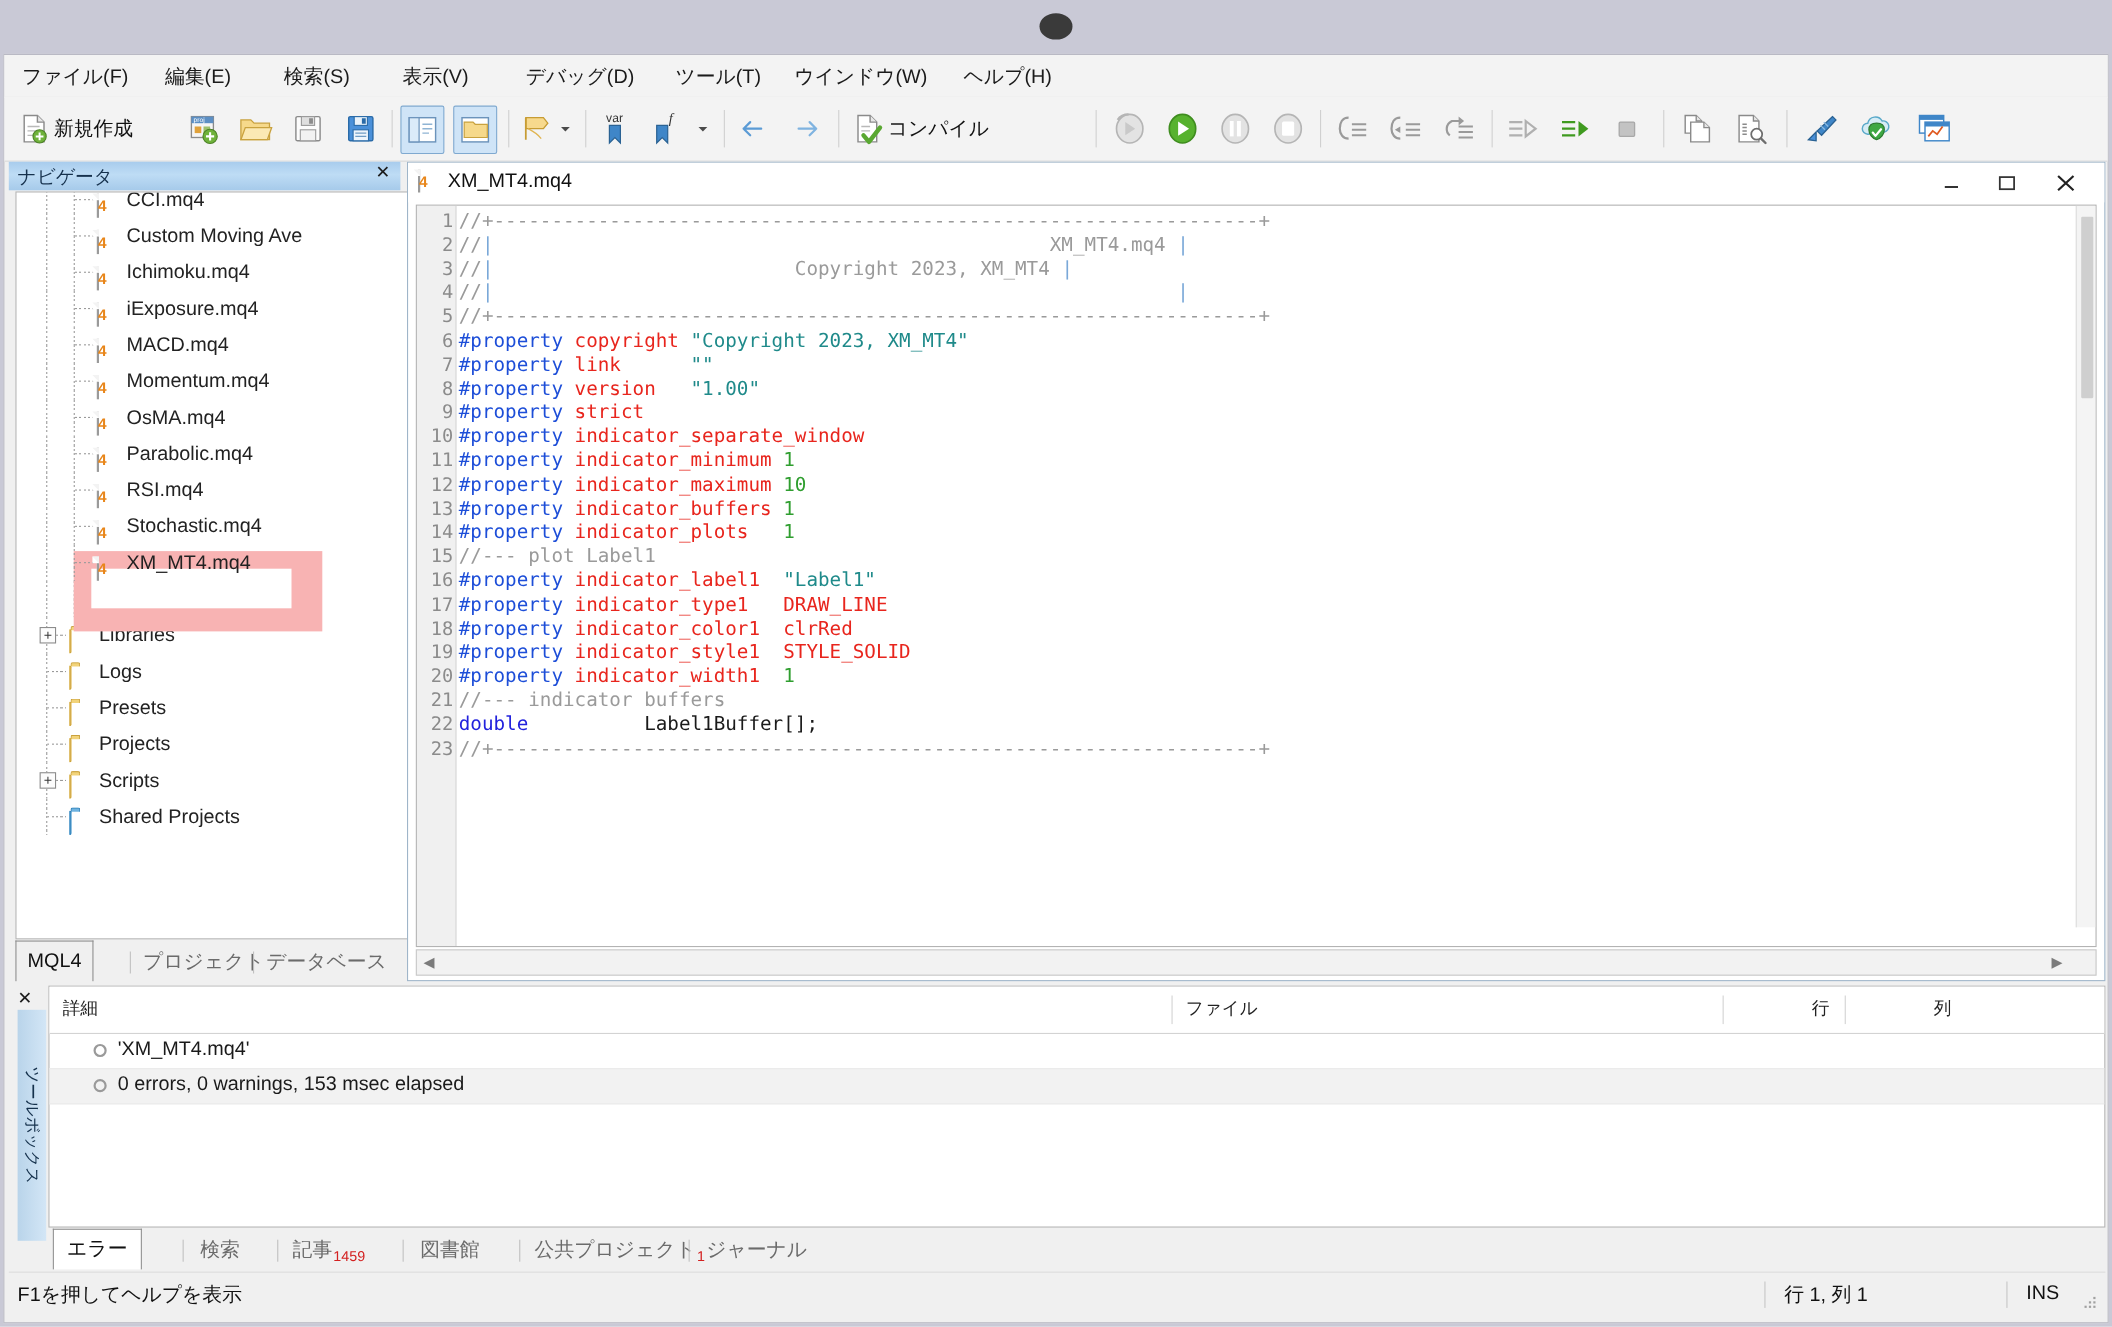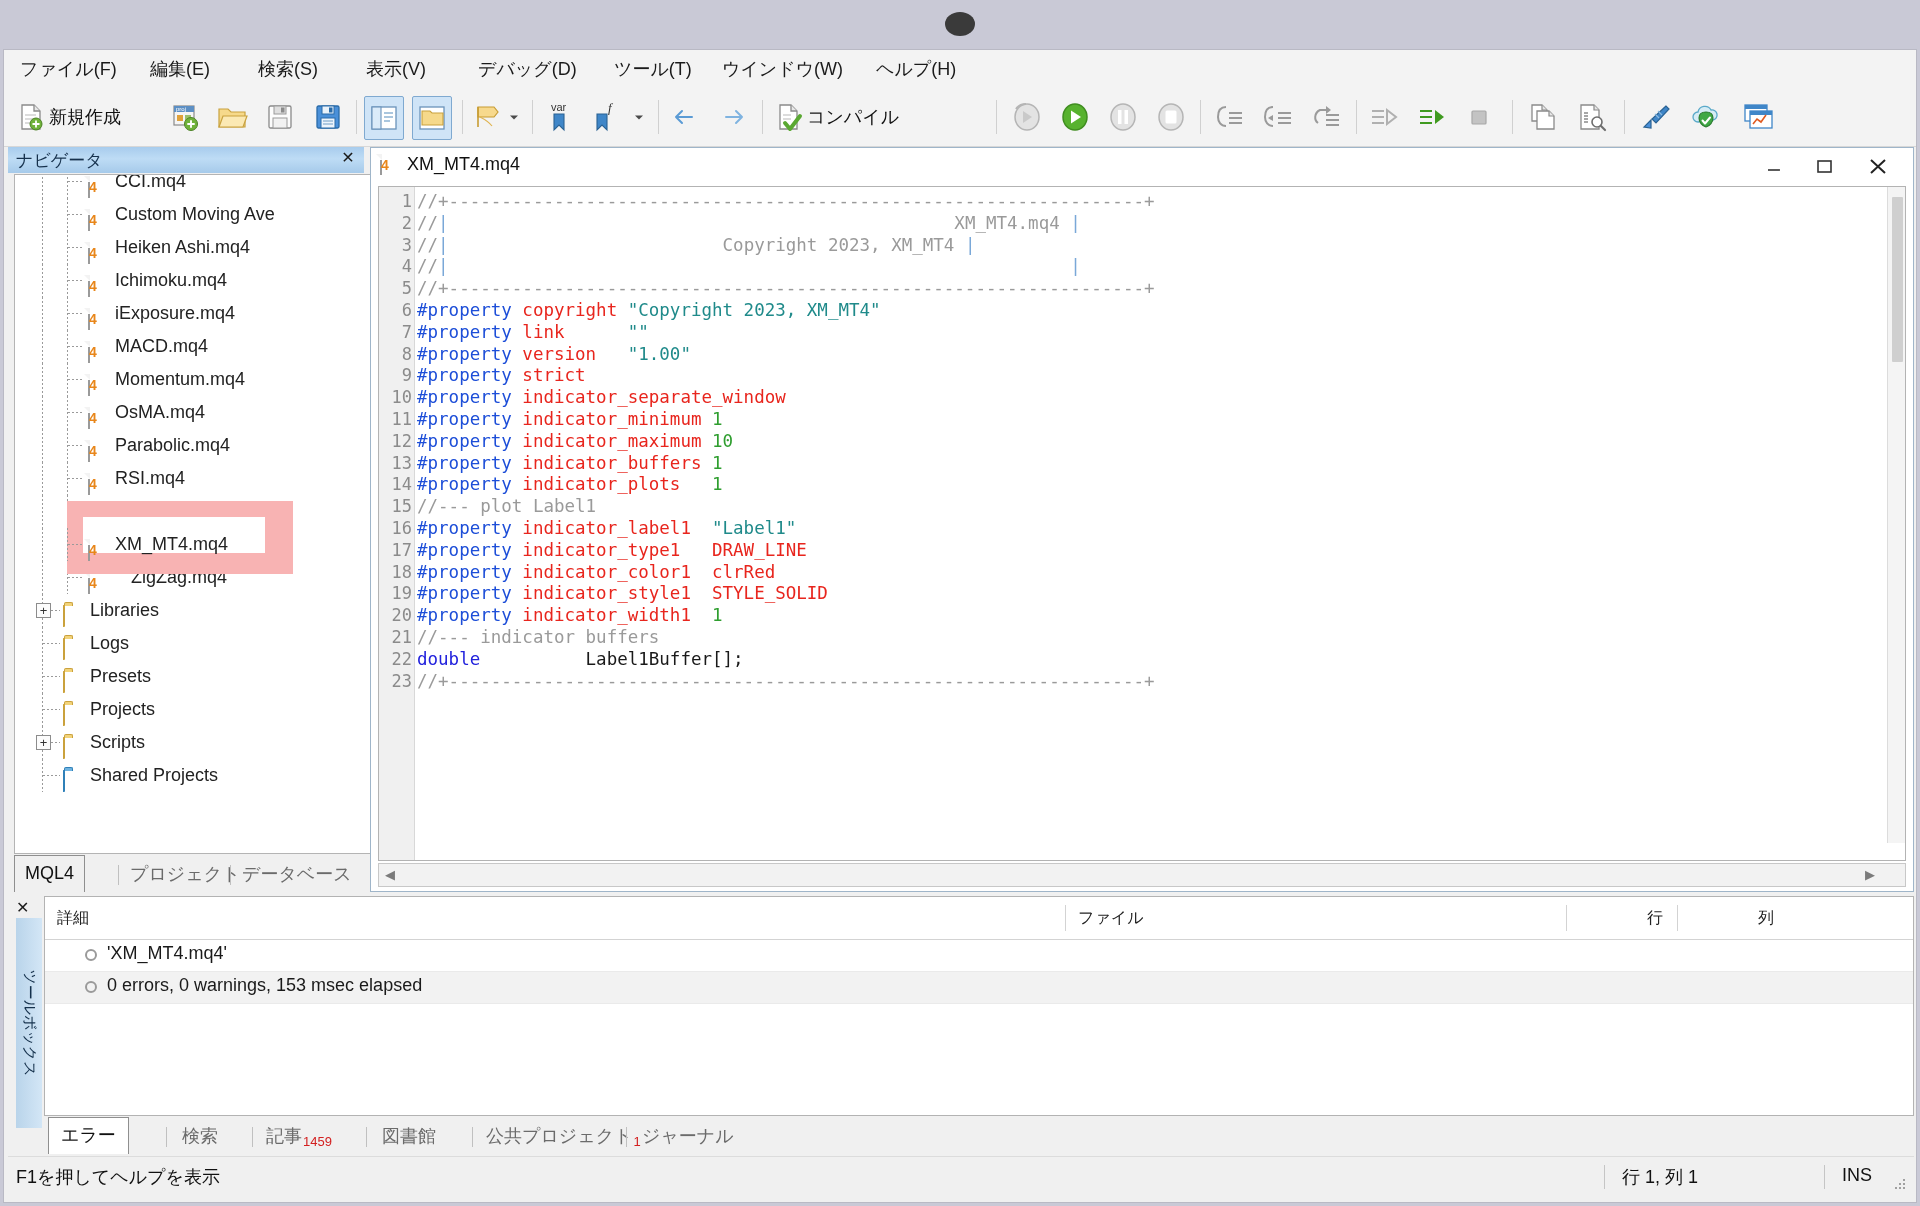--- a/index.html
+++ b/index.html
@@ -477,27 +477,20 @@
               <div class="gl" style="left: 52px;"></div>
               <div class="dash" style="left: 53px;"></div>
               <div class="ficon" style="left: 73px;"><span class="mq4ico"></span></div>
               <div class="tlabel" style="left: 100px;">Custom Moving Ave</div>
             </div>
             <div class="trow" style="position: relative;">
               <div class="gl"></div>
               <div class="gl" style="left: 52px;"></div>
               <div class="dash" style="left: 53px;"></div>
               <div class="ficon" style="left: 73px;"><span class="mq4ico"></span></div>
-              <div class="tlabel" style="left: 100px;">Heiken Ashi.mq4</div>
-            </div>
-            <div class="trow" style="position: relative;">
-              <div class="gl"></div>
-              <div class="gl" style="left: 52px;"></div>
-              <div class="dash" style="left: 53px;"></div>
-              <div class="ficon" style="left: 73px;"><span class="mq4ico"></span></div>
               <div class="tlabel" style="left: 100px;">Ichimoku.mq4</div>
             </div>
             <div class="trow" style="position: relative;">
               <div class="gl"></div>
               <div class="gl" style="left: 52px;"></div>
               <div class="dash" style="left: 53px;"></div>
               <div class="ficon" style="left: 73px;"><span class="mq4ico"></span></div>
               <div class="tlabel" style="left: 100px;">iExposure.mq4</div>
             </div>
             <div class="trow" style="position: relative;">

